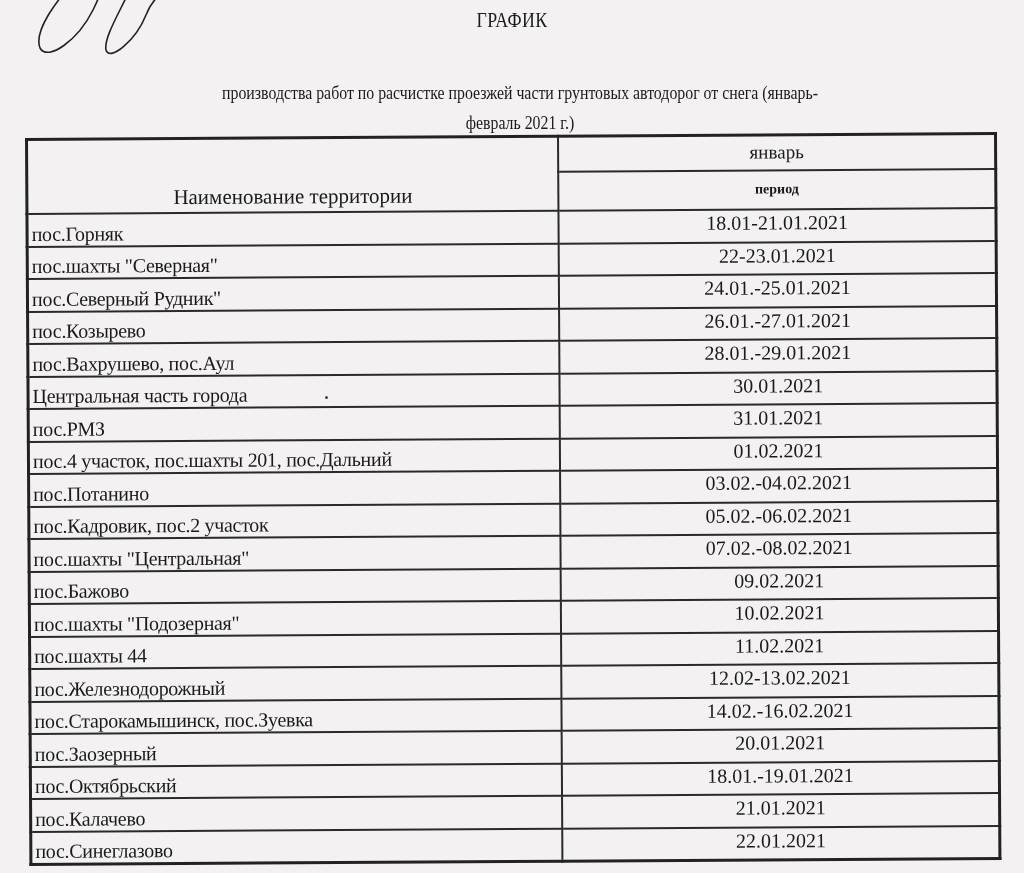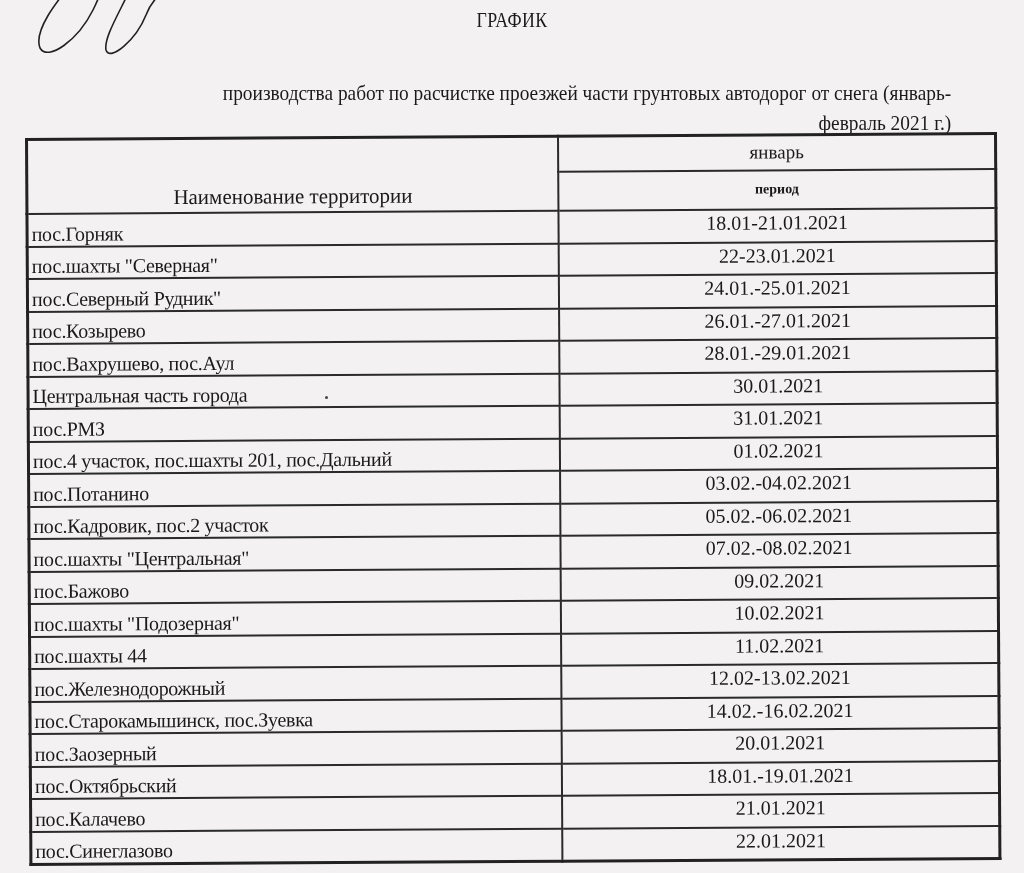--- a/index.html
+++ b/index.html
@@ -13,21 +13,21 @@
   .signature {
     position: absolute; left: 18px; top: -30px; width: 260px; height: 100px;
   }
   .doc-title {
     position: absolute; left: 0; top: 8px; width: 1024px;
     text-align: center; font-size: 21px; letter-spacing: 0.5px;
     transform: scaleX(0.85);
   }
   .subtitle {
     position: absolute; left: 30px; top: 78px; width: 980px;
-    text-align: right; font-size: 22px; line-height: 30px;
+    text-align: center; font-size: 18px; line-height: 30px;
   }
   .sub-line { display: block; transform: scaleX(0.88); }
   .table-wrap {
     position: absolute; left: 25px; top: 138px; width: 972px;
     transform: rotate(-0.35deg); transform-origin: left top;
   }
   table {
     border-collapse: collapse; width: 972px;
     border: 3px solid #222;
   }

